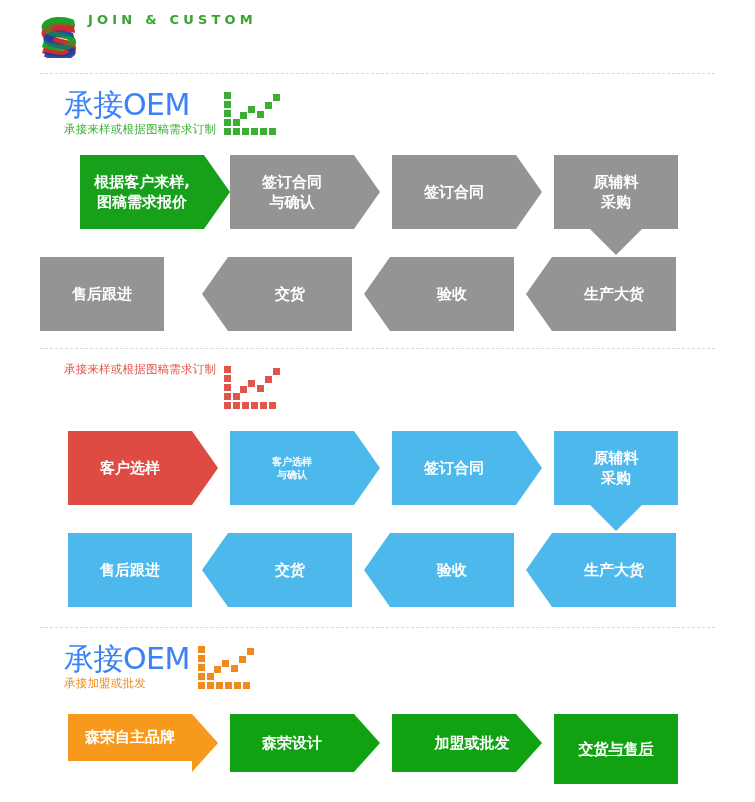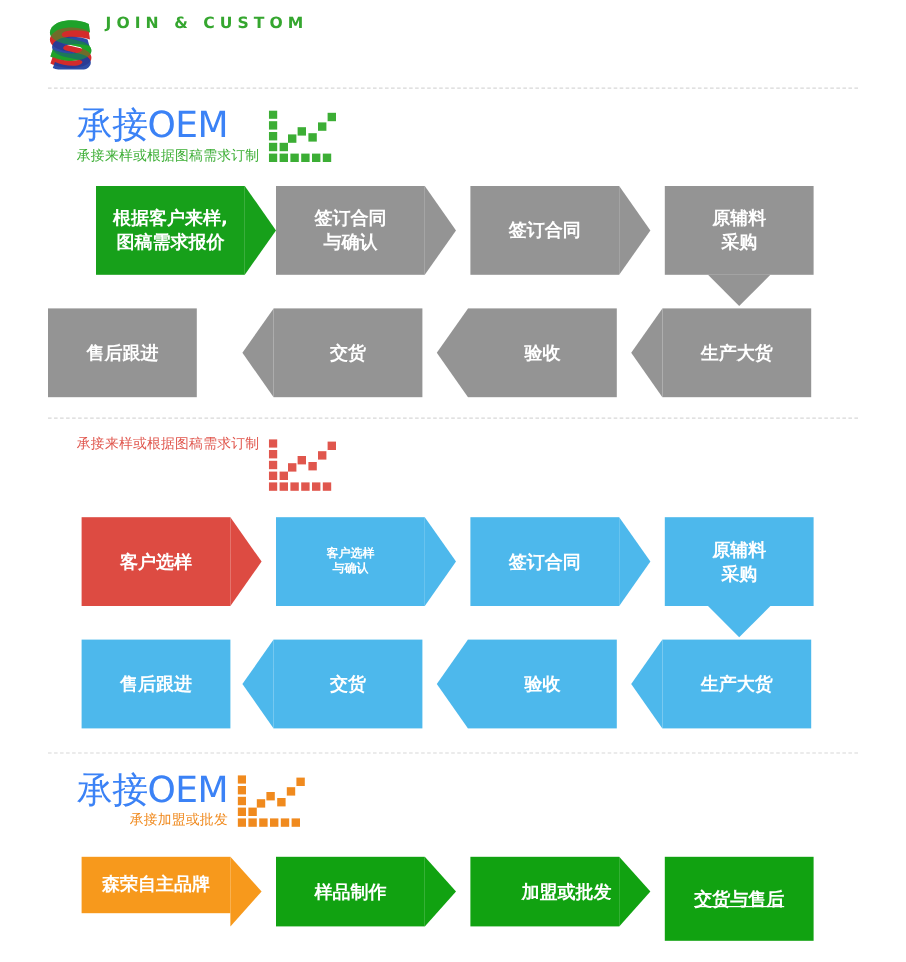--- a/index.html
+++ b/index.html
@@ -212,21 +212,21 @@
         </g>
       </svg>
     </div>
   </div>
 </div>
 
 <div class="sec-head" style="left:64px; top:642px;">
   <div class="sec-head-row">
     <div>
       <div class="sec-head-main">承接OEM</div>
-      <div class="sec-head-sub" style="color:#f08a1e; text-align:right;">承接加盟或批发</div>
+      <div class="sec-head-sub" style="color:#f08a1e; text-align:left;">承接加盟或批发</div>
     </div>
     <div class="sec-icon">
       <svg width="60" height="46" viewBox="0 0 60 46" xmlns="http://www.w3.org/2000/svg">
         <g fill="#f08a1e">
           <rect x="0" y="0" width="7" height="7"></rect>
           <rect x="0" y="9" width="7" height="7"></rect>
           <rect x="0" y="18" width="7" height="7"></rect>
           <rect x="0" y="27" width="7" height="7"></rect>
           <rect x="0" y="36" width="7" height="7"></rect>
           <rect x="9" y="36" width="7" height="7"></rect>
@@ -315,21 +315,21 @@
 <div class="flow-box" style="left:552px; top:533px; width:124px; height:74px; background:#4db8ec; font-size:15px;">
   <span class="lbl">生产大货</span>
   <span class="nose-l" style="border-right:26px solid #4db8ec;"></span>
 </div>
 
 <div class="flow-box" style="left:68px; top:714px; width:124px; height:47px; background:#f7991c; font-size:15px;">
   <span class="lbl">森荣自主品牌</span>
   <span class="nose-r" style="border-left:26px solid #f7991c; border-top-width:29px; border-bottom-width:29px;"></span>
 </div>
 <div class="flow-box" style="left:230px; top:714px; width:124px; height:58px; background:#11a211; font-size:15px;">
-  <span class="lbl">样品制作</span>
+  <span class="lbl">森荣设计</span>
   <span class="nose-r" style="border-left:26px solid #11a211; border-top-width:29px; border-bottom-width:29px;"></span>
 </div>
 <div class="flow-box" style="left:392px; top:714px; width:124px; height:58px; background:#11a211; font-size:15px;padding-left:36px;">
   <span class="lbl">加盟或批发</span>
   <span class="nose-r" style="border-left:26px solid #11a211; border-top-width:29px; border-bottom-width:29px;"></span>
 </div>
 <div class="flow-box" style="left:554px; top:714px; width:124px; height:70px; background:#11a211; font-size:15px;text-decoration:underline;">
   <span class="lbl">交货与售后</span>
 </div>
 

